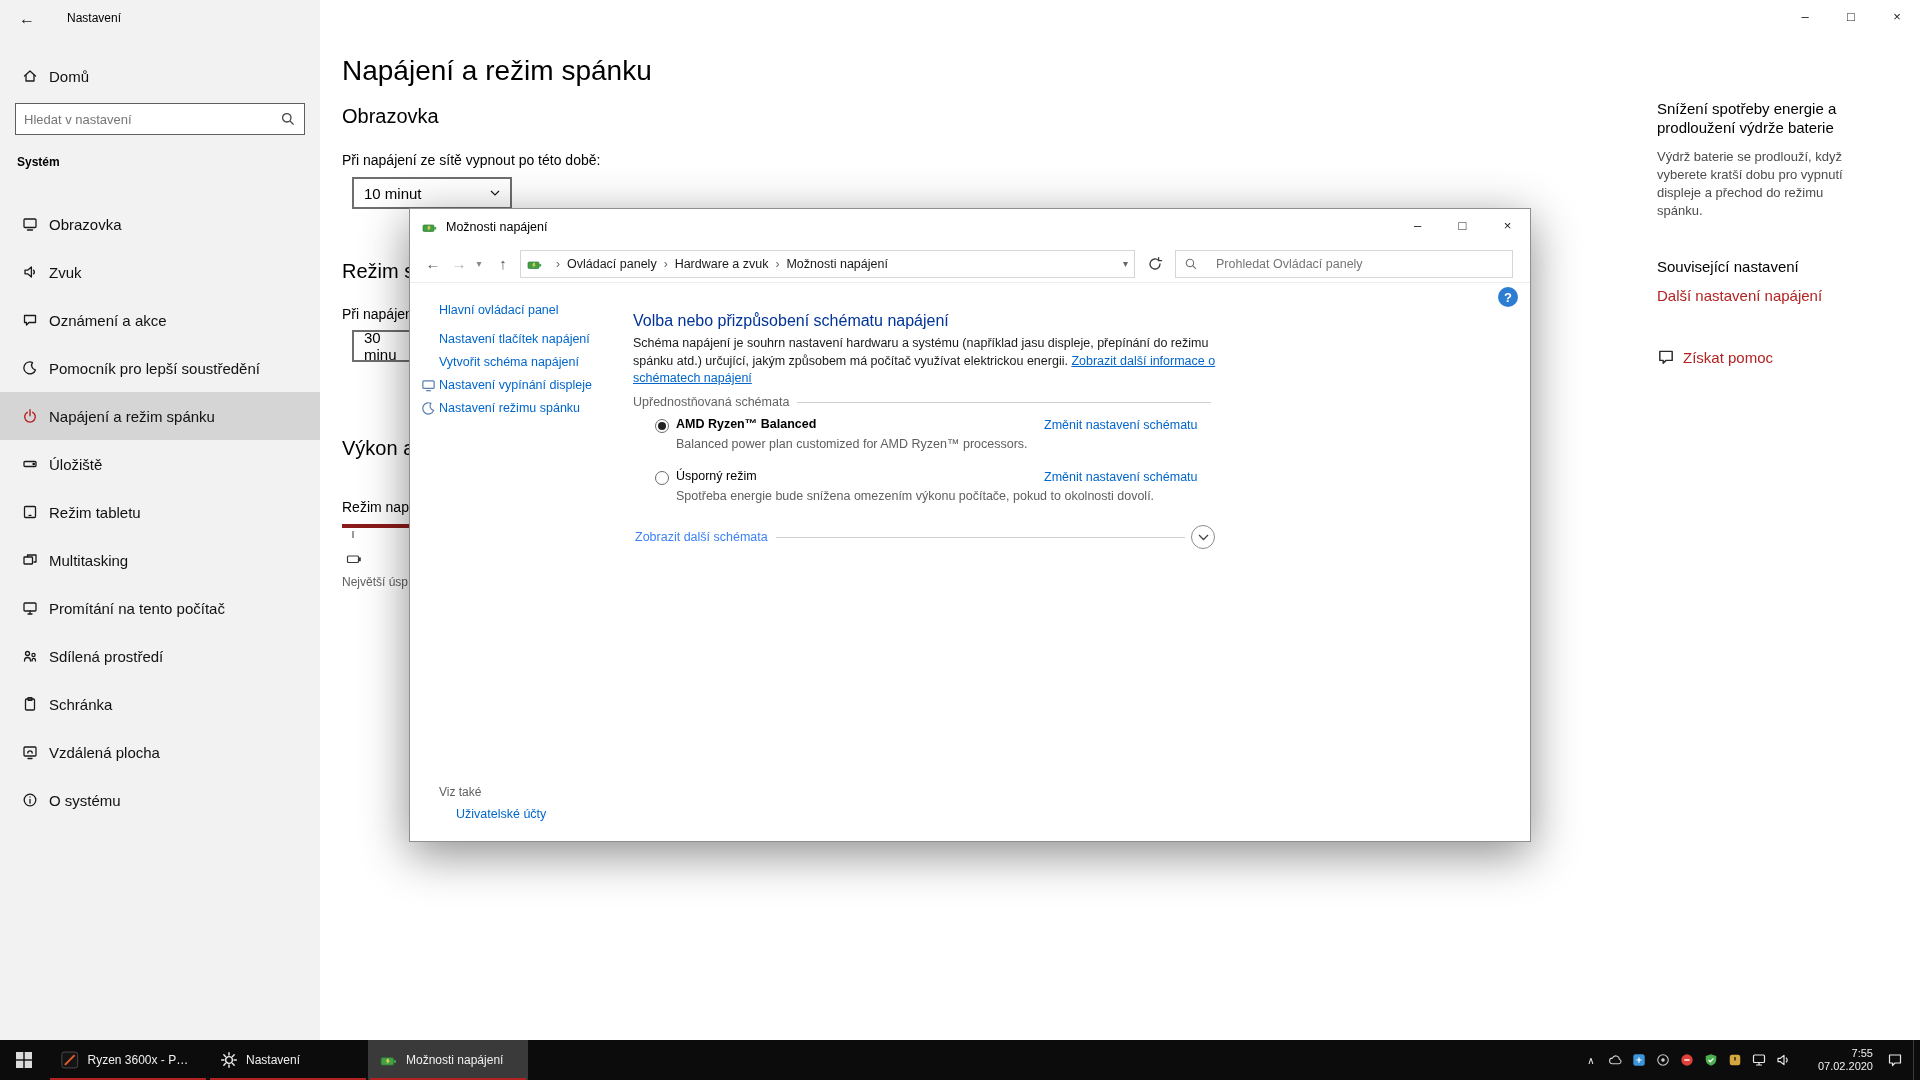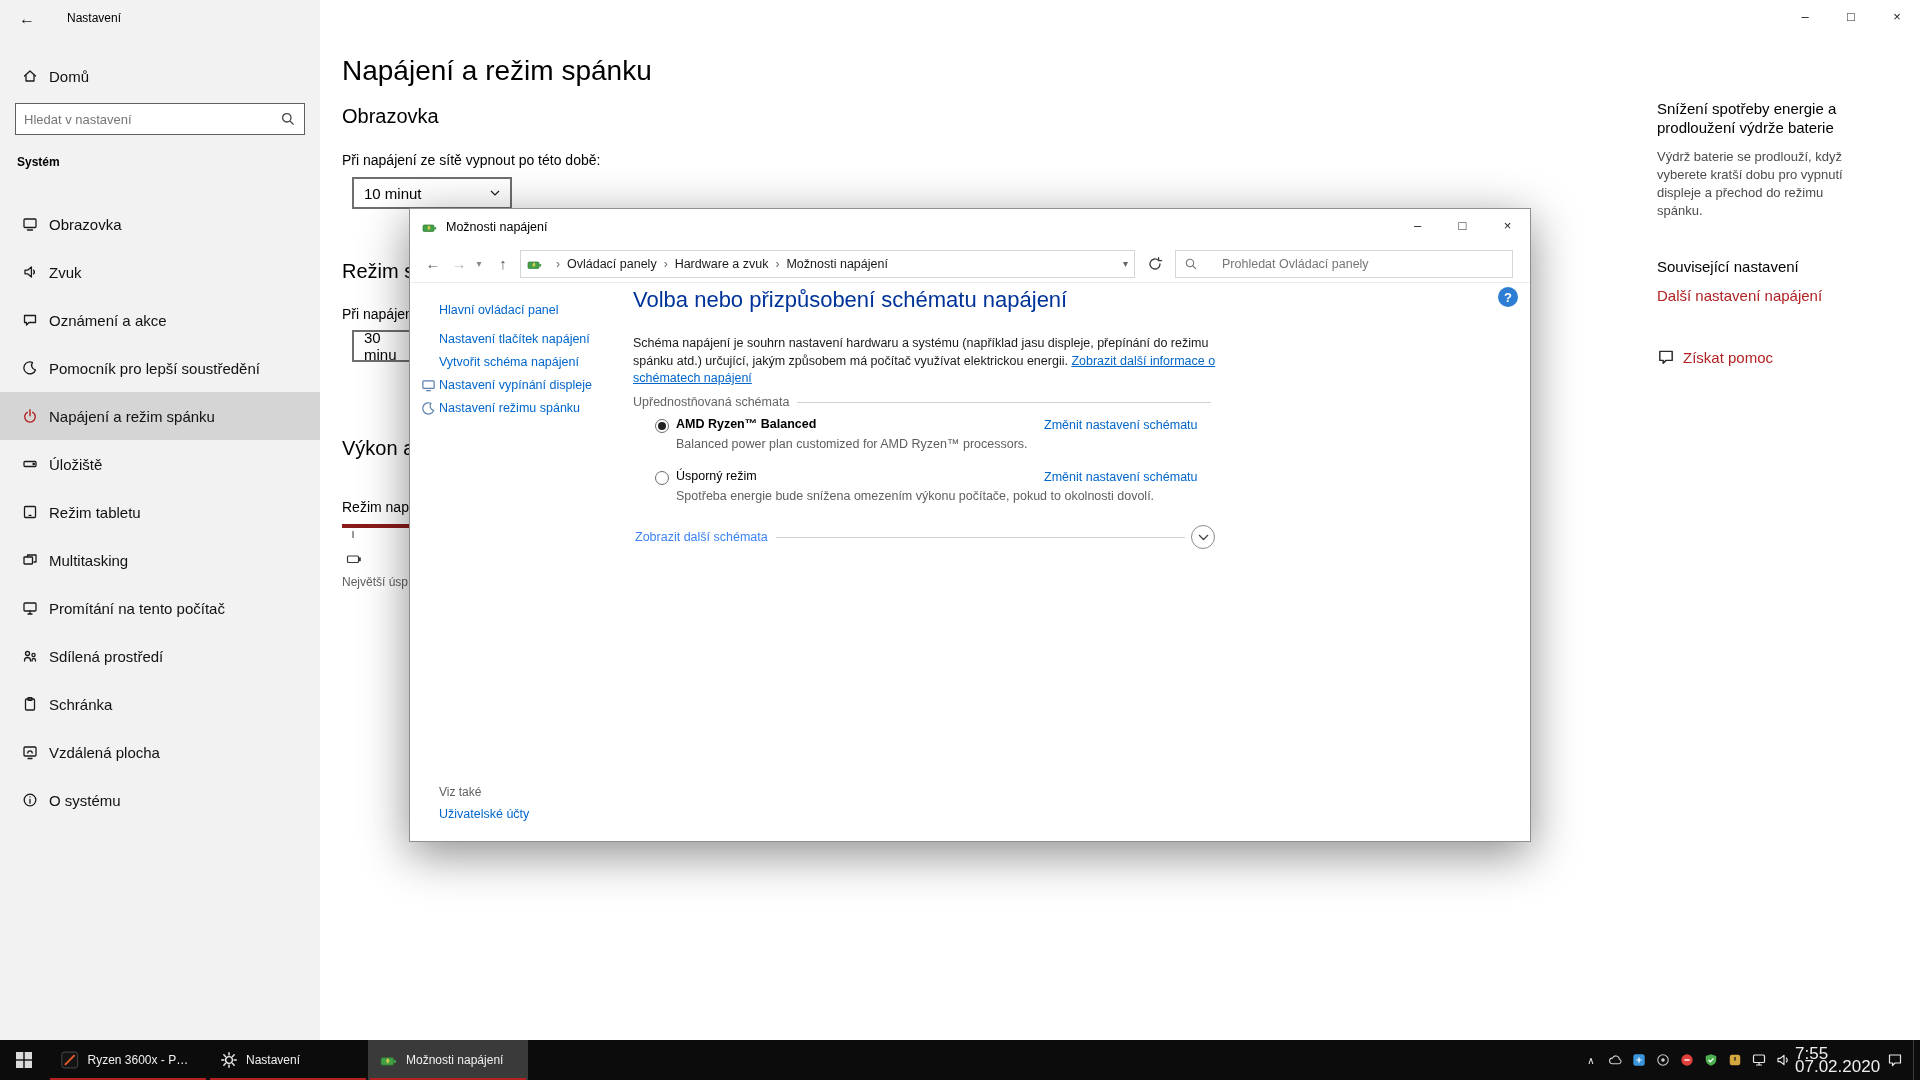--- a/index.html
+++ b/index.html
@@ -40,24 +40,24 @@
   .cpl-tb{position:absolute;left:0;top:0;right:0;height:36px;display:flex;align-items:center;padding-left:12px}
   .cpl-tb .wt{font-size:12.5px;color:#000;margin-left:8px}
   .cpl-caps{position:absolute;right:0;top:0;display:flex}
   .cpl-caps .capbtn{width:45px;height:33px}
   .band{position:absolute;left:0;top:36px;right:0;height:38px;display:flex;align-items:center;padding-left:14px;border-bottom:1px solid #ececec;box-sizing:border-box}
   .navglyph{font-size:15px;width:18px;text-align:center}
   .addr{width:615px;height:28px;border:1px solid #d6d6d6;display:flex;align-items:center;padding:0 6px;box-sizing:border-box;margin-left:8px}
   .crumb{font-size:12.5px;color:#1a1a1a;white-space:nowrap;cursor:pointer}
   .crumbsep{font-size:12px;color:#6a6a6a;padding:0 7px}
   .srch{width:338px;height:28px;border:1px solid #d6d6d6;display:flex;align-items:center;padding:0 8px;box-sizing:border-box;margin-left:12px}
-  .srch input{flex:1;font-size:12.5px;margin-left:22px}
+  .srch input{flex:1;font-size:12.5px;margin-left:16px}
   .cpl-link{color:var(--link,#0066cc);font-size:12.5px;text-decoration:none;cursor:pointer;white-space:nowrap}
   .task{position:absolute;left:29px}
-  .cpl-h{position:absolute;left:223px;top:78px;font-size:22px;color:var(--instruction,#003399)}
+  .cpl-h{position:absolute;left:223px;top:103px;font-size:16px;color:var(--instruction,#003399)}
   .cpl-p{position:absolute;left:223px;top:126px;width:588px;font-size:12.5px;line-height:1.4;color:#1a1a1a}
   .cpl-p a{color:var(--link,#0066cc);text-decoration:underline;cursor:pointer}
   .grp{position:absolute;left:223px;top:186px;width:578px;display:flex;align-items:center}
   .grp span{font-size:12.5px;color:#646464;white-space:nowrap}
   .hline{flex:1;height:1px;background:#cfcfcf;margin-left:8px}
   .radio{position:absolute;width:14px;height:14px;border:1px solid #6b6b6b;border-radius:50%;background:#fff;box-sizing:border-box}
   .radio.on::after{content:"";position:absolute;left:2px;top:2px;width:8px;height:8px;border-radius:50%;background:#222}
   .plan-name{position:absolute;font-size:12.5px;color:#000;white-space:nowrap}
   .plan-desc{position:absolute;font-size:12.5px;color:#5f5f5f;white-space:nowrap}
   .showmore{position:absolute;left:225px;top:316px;width:580px;display:flex;align-items:center}
@@ -68,21 +68,21 @@
 
   
   .taskbar{position:absolute;left:0;bottom:0;width:1920px;height:40px;background:#0c0c0c;display:flex;align-items:stretch}
   .tb-start{width:48px;display:flex;align-items:center;justify-content:center;background:none;border:none}
   .tb-btn{width:160px;display:flex;align-items:center;gap:8px;padding:0 12px;position:relative;color:#f0f0f0;font-size:12px;box-sizing:border-box}
   .tb-btn.active{background:#3a3a3a}
   .tb-btn .ul{position:absolute;bottom:0;left:2px;right:2px;height:2px;background:var(--accent,#b22222)}
   .tb-label{white-space:nowrap;overflow:hidden;text-overflow:ellipsis}
   .tray{margin-left:auto;display:flex;align-items:center;color:#eee}
   .trayslot{width:24px;height:40px;display:flex;align-items:center;justify-content:center}
-  .tb-clock{width:78px;font-size:17px;line-height:13px;padding-right:4px}
+  .tb-clock{width:78px;text-align:right;font-size:11px;line-height:13px;padding-right:4px}
   .show-desktop{width:6px;height:40px;border-left:1px solid #3a3a3a}
 </style>
 </head>
 <body>
 
 <div id="screen">
 
   <div>
     <div class="s-side">
       <button class="s-back">
@@ -353,21 +353,21 @@
       <span>Zobrazit další schémata</span>
       <div class="hline"></div>
       <div class="expander">
         <svg width="11" height="7" viewBox="0 0 11 7" fill="none" stroke="#444" stroke-width="1.3">
             <path d="m1 1 4.5 4.5L10 1"></path>
           </svg>
       </div>
     </div>
 
     <div class="gray-sm" style="left:29px;top:576px">Viz také</div>
-    <a class="cpl-link abs" style="left:29px;top:598px">Uživatelské účty</a>
+    <a class="cpl-link abs" style="left:46px;top:598px">Uživatelské účty</a>
   </div>
 
   <div class="taskbar">
     <button class="tb-start">
       <svg width="16" height="16" viewBox="0 0 16 16">
           <rect x="0" y="0" width="7.3" height="7.3" fill="#dcdcdc"></rect>
           <rect x="8.7" y="0" width="7.3" height="7.3" fill="#dcdcdc"></rect>
           <rect x="0" y="8.7" width="7.3" height="7.3" fill="#dcdcdc"></rect>
           <rect x="8.7" y="8.7" width="7.3" height="7.3" fill="#dcdcdc"></rect>
         </svg>

